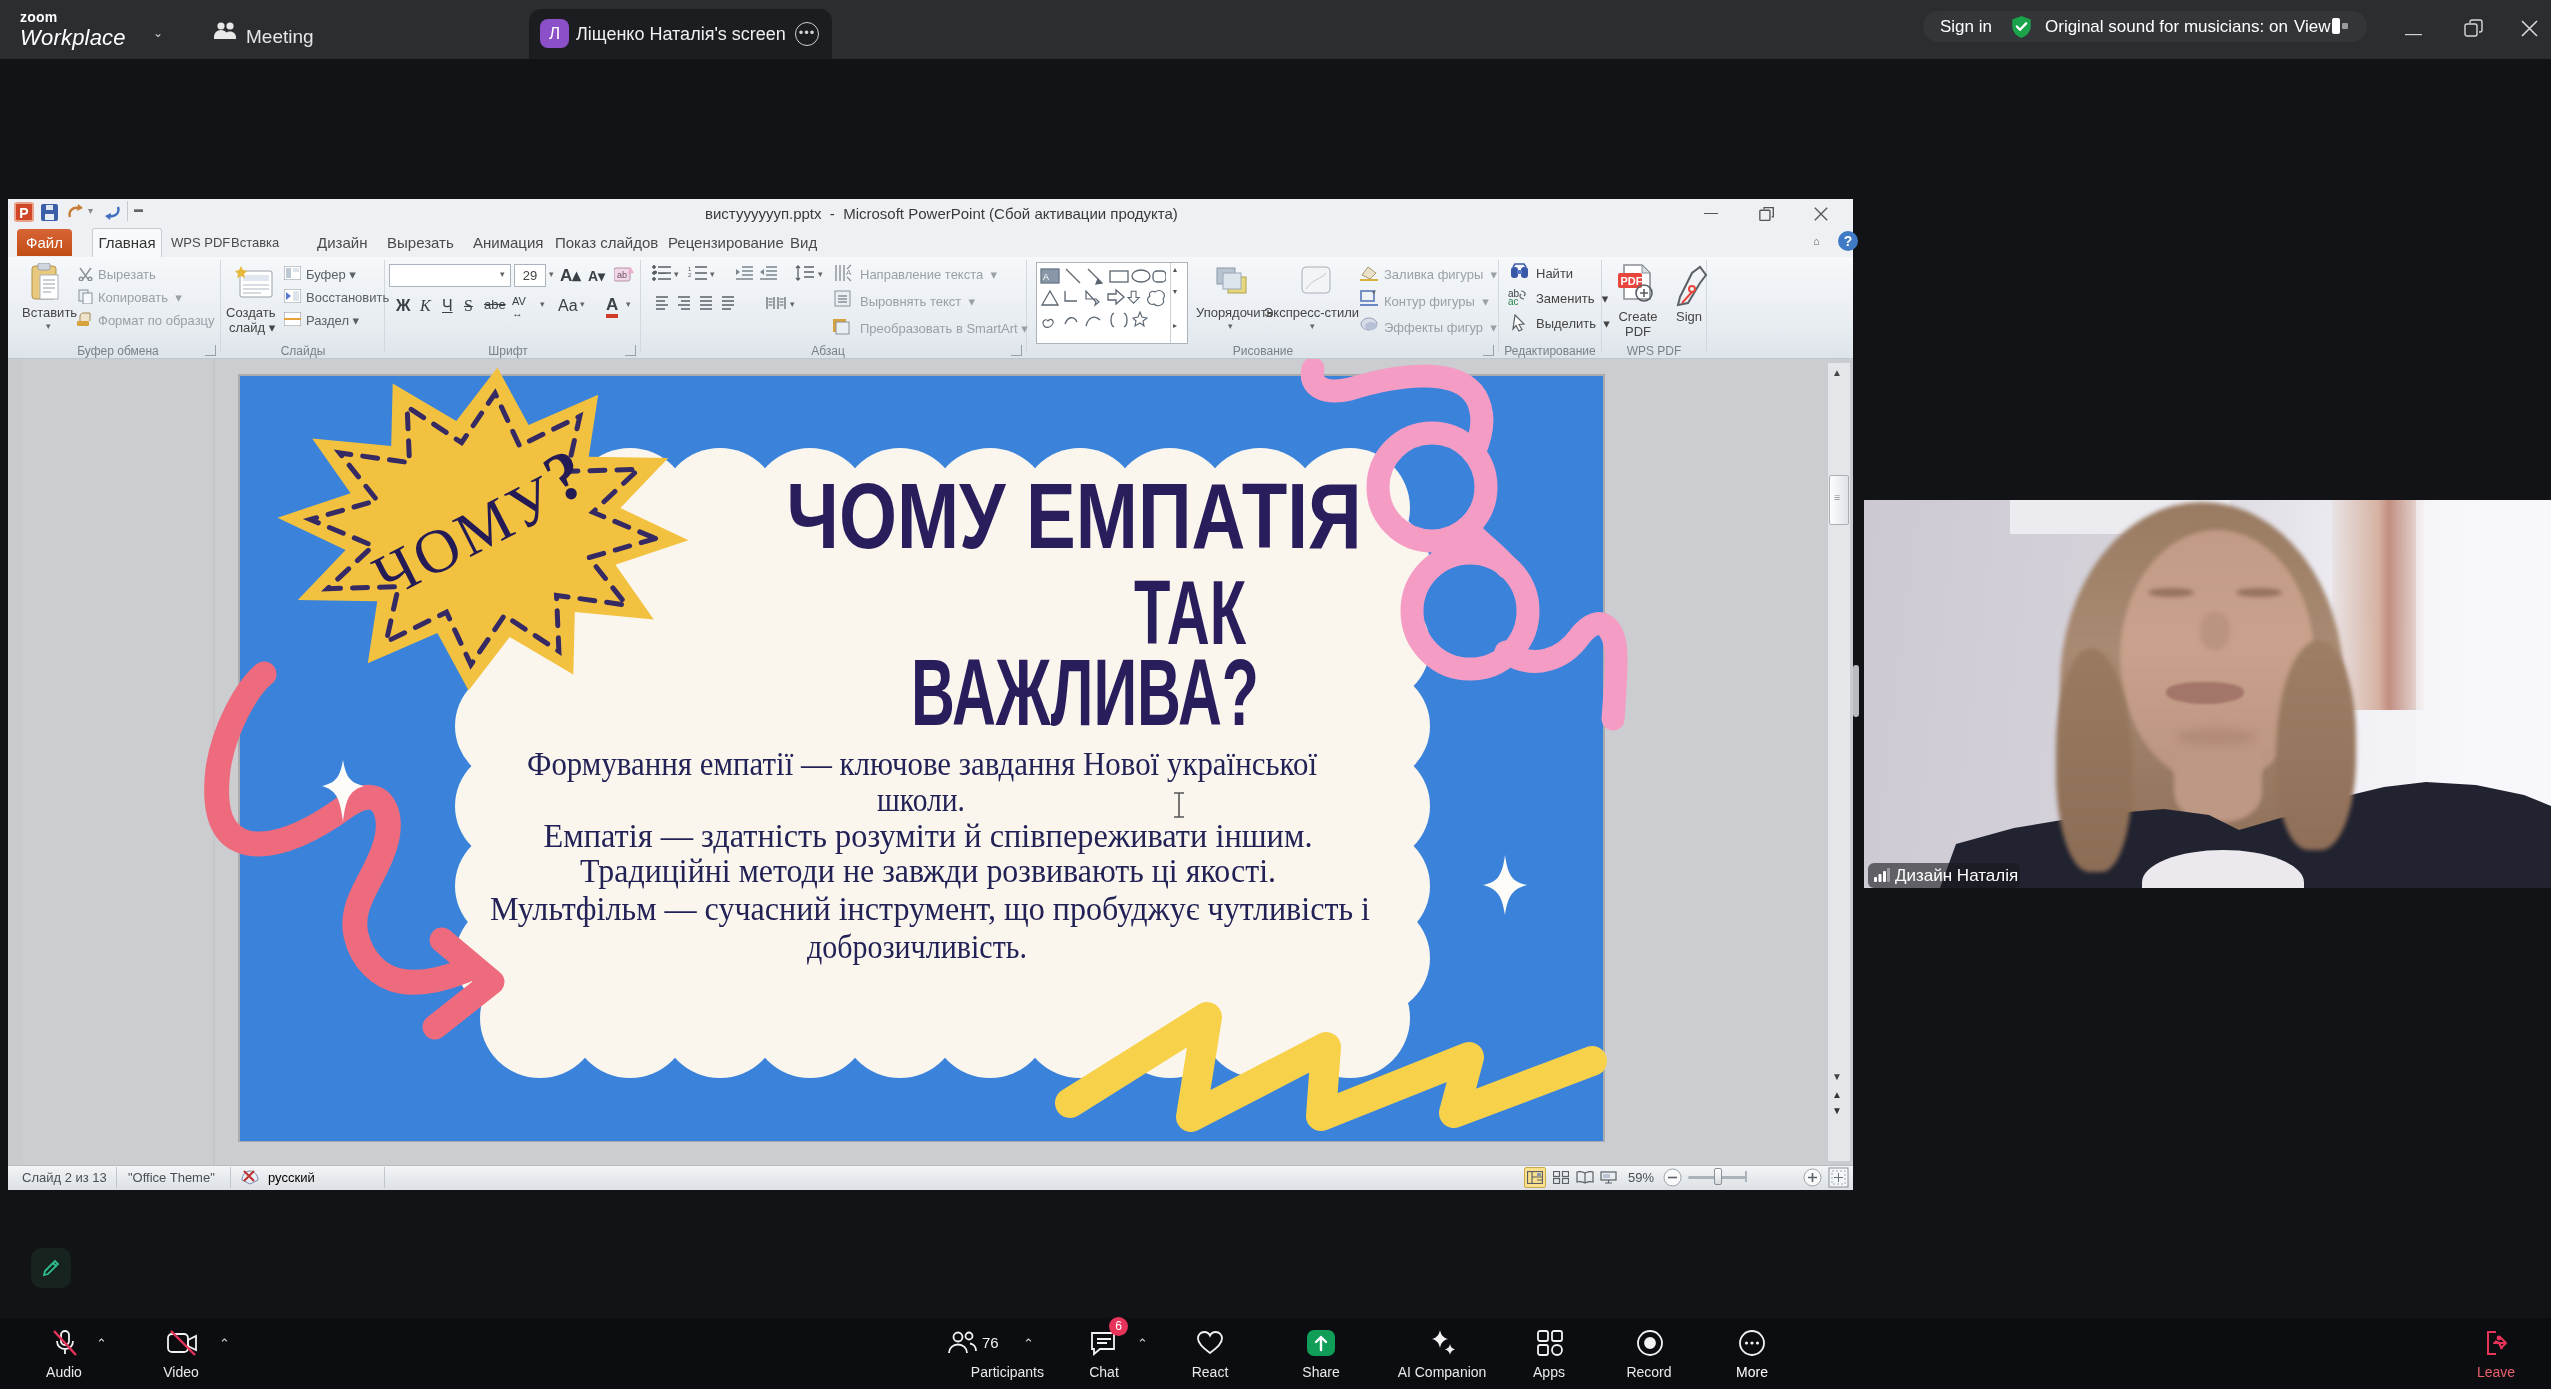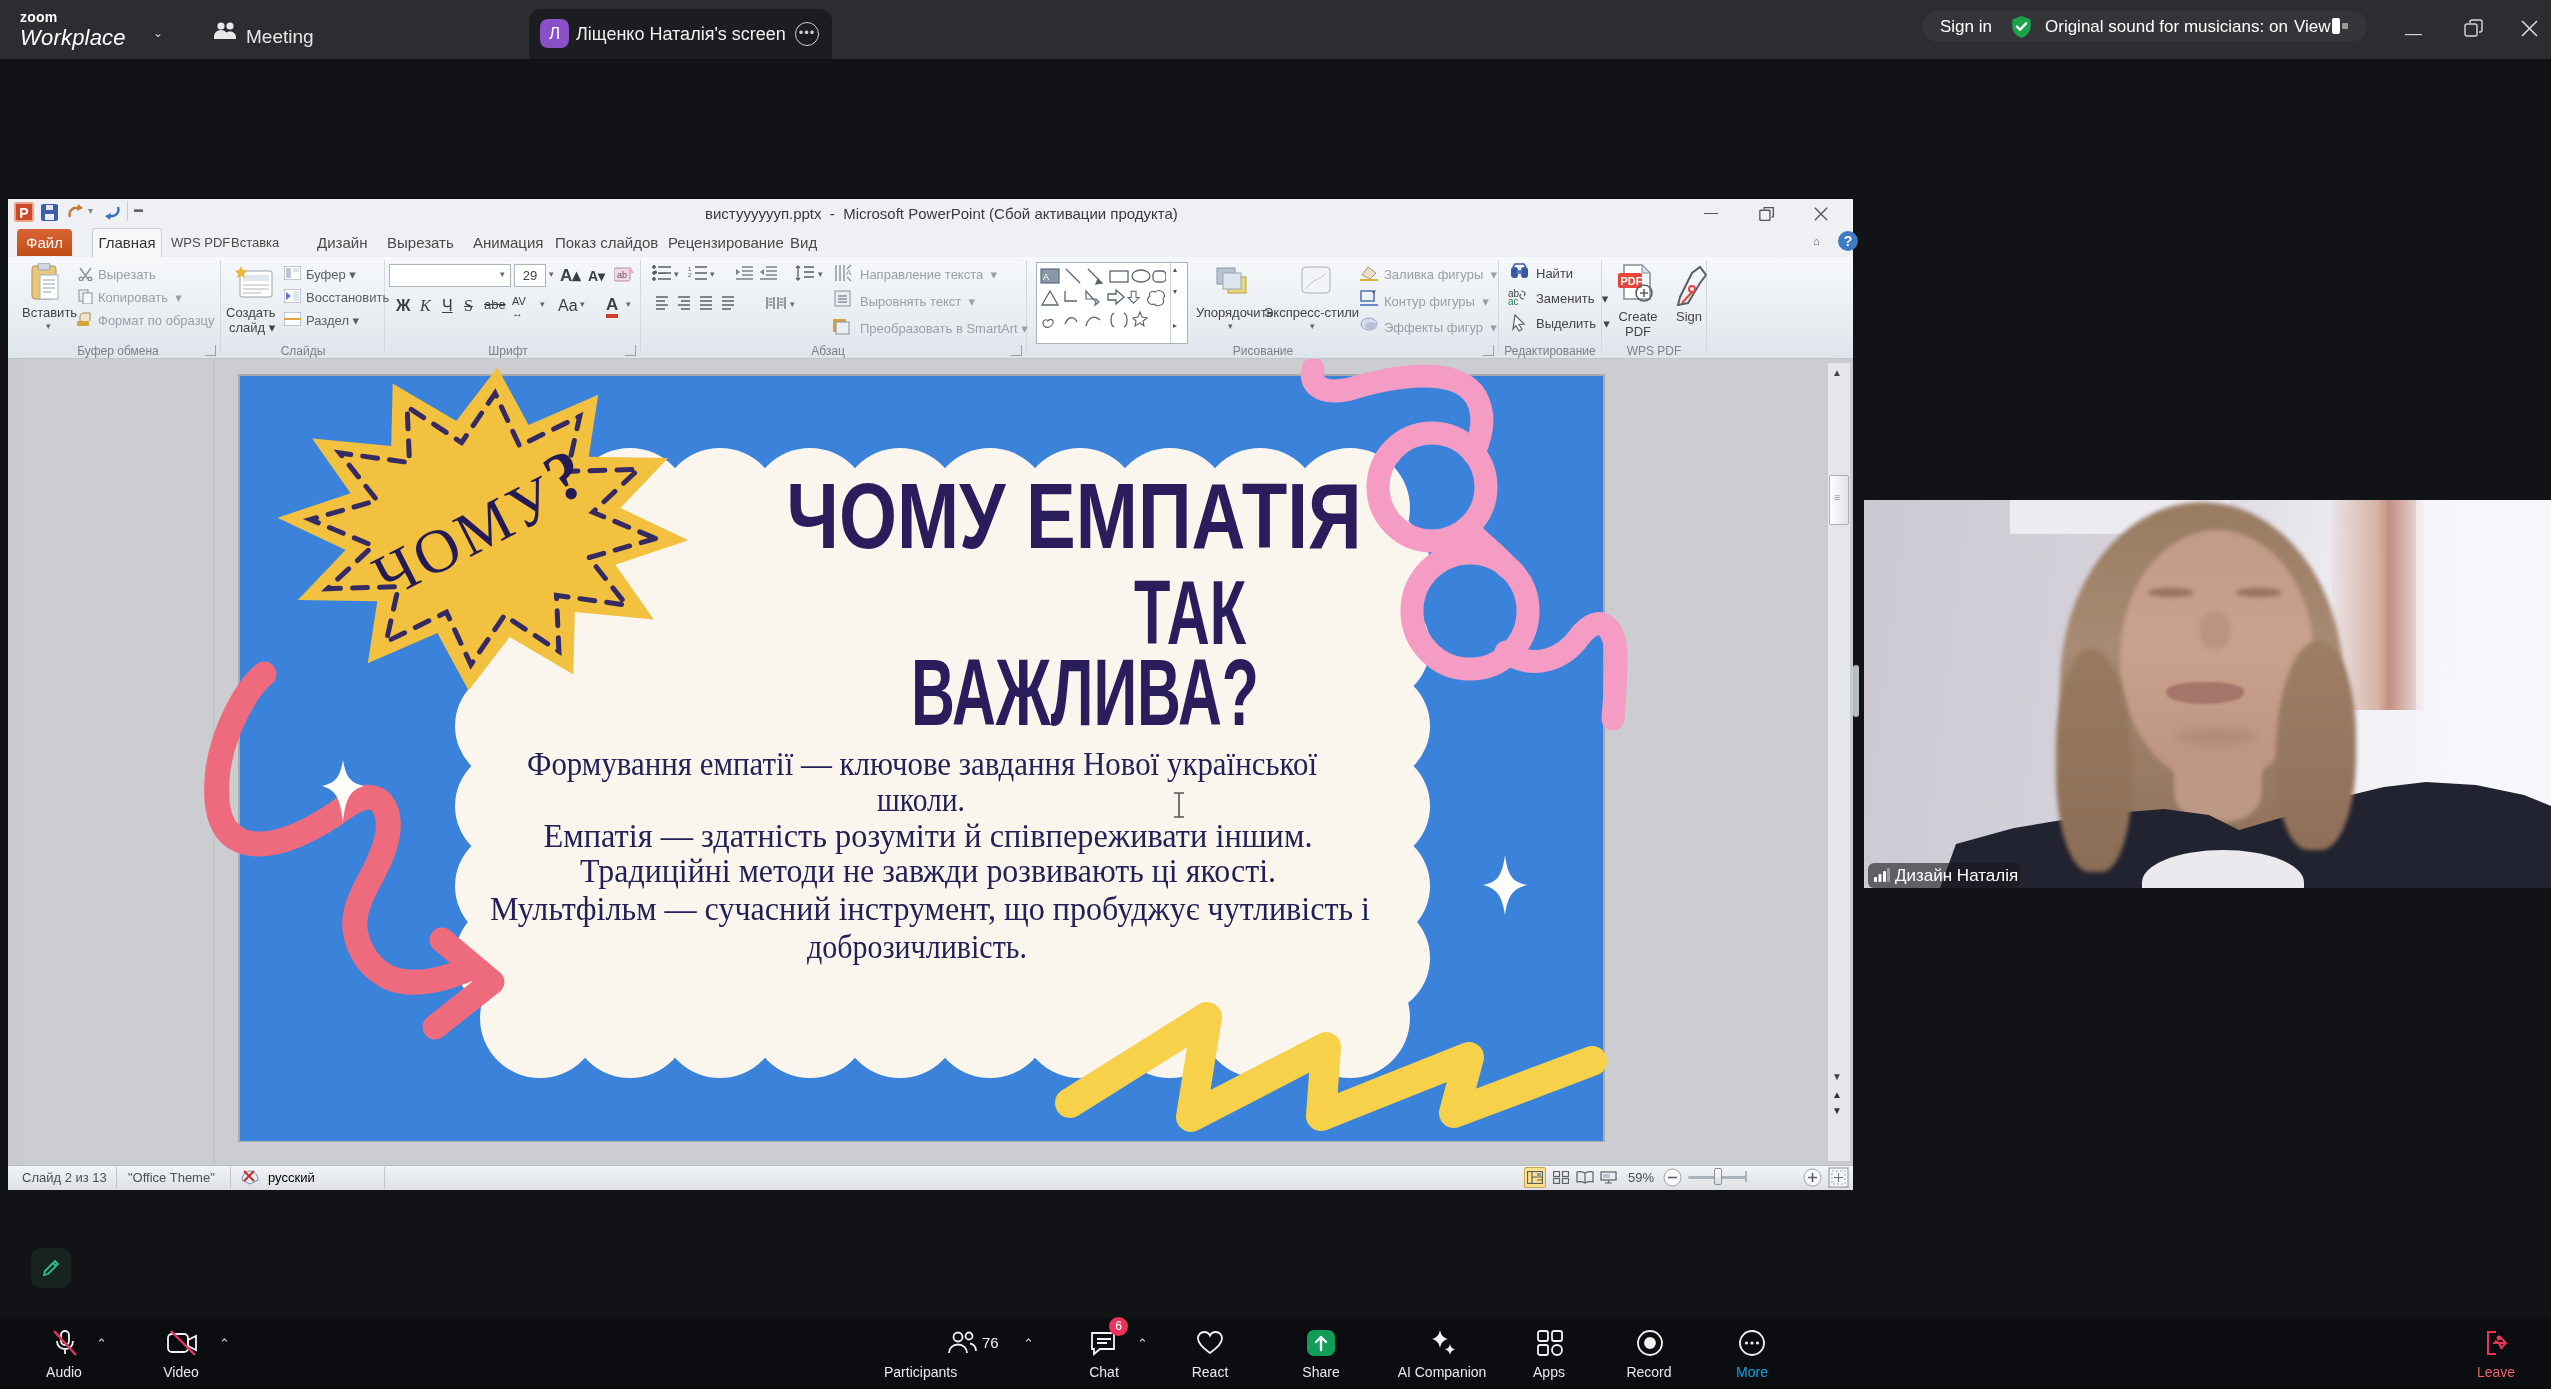--- a/index.html
+++ b/index.html
@@ -544,21 +544,21 @@
 </svg>
 <div class="abs" style="left:101px;top:1364px;width:160px;text-align:center;font-size:14px;color:#e8eaec;">Video</div>
 <div class="abs" style="left:219px;top:1336px;color:#cfd1d4;font-size:13px;">⌃</div>
 <svg class="abs" style="left:946px;top:1328px" width="32" height="30" viewBox="0 0 32 30" fill="none" stroke="#f2f2f2" stroke-width="1.8">
  <circle cx="12" cy="9" r="4.5"></circle>
     <path d="M3 25c0-5 4-8.5 9-8.5s9 3.5 9 8.5"></path>
  <circle cx="23" cy="8" r="3.5"></circle>
     <path d="M24 15.5c3.5.5 6 3.5 6 7.5"></path>
 </svg>
 <div class="abs" style="left:982px;top:1334px;color:#f2f2f2;font-size:15px;">76</div>
-<div class="abs" style="left:884px;top:1364px;width:160px;text-align:left;font-size:14px;color:#e8eaec;">Participants</div>
+<div class="abs" style="left:884px;top:1364px;width:160px;text-align:right;font-size:14px;color:#e8eaec;">Participants</div>
 <div class="abs" style="left:1023px;top:1336px;color:#cfd1d4;font-size:13px;">⌃</div>
 <svg class="abs" style="left:1088px;top:1329px" width="30" height="28" viewBox="0 0 30 28" fill="none" stroke="#f2f2f2" stroke-width="1.8">
  <path d="M4 4h22v16H12l-6 5v-5H4z"></path>
     <path d="M9 10h14M9 14h10"></path>
 </svg>
 <div class="abs" style="left:1109px;top:1317px;width:19px;height:19px;background:#e8335a;border-radius:50%;color:#fff;font-size:12px;text-align:center;line-height:19px;">6</div>
 <div class="abs" style="left:1024px;top:1364px;width:160px;text-align:center;font-size:14px;color:#e8eaec;">Chat</div>
 <div class="abs" style="left:1137px;top:1336px;color:#cfd1d4;font-size:13px;">⌃</div>
 <svg class="abs" style="left:1195px;top:1329px" width="30" height="28" viewBox="0 0 30 28" fill="none" stroke="#f2f2f2" stroke-width="1.8">
  <path d="M15 24C8 19 3 14.5 3 9.5 3 6 5.6 3 9.2 3 11.6 3 14 4.5 15 6.6 16 4.5 18.4 3 20.8 3 24.4 3 27 6 27 9.5c0 5-5 9.5-12 14.5z"></path>
@@ -585,20 +585,20 @@
  <circle cx="15" cy="15" r="12"></circle>
     <circle cx="15" cy="15" r="5" fill="#f2f2f2"></circle>
 </svg>
 <div class="abs" style="left:1569px;top:1364px;width:160px;text-align:center;font-size:14px;color:#e8eaec;">Record</div>
 <svg class="abs" style="left:1737px;top:1328px" width="30" height="30" viewBox="0 0 30 30" fill="none" stroke="#f2f2f2" stroke-width="1.8">
  <circle cx="15" cy="15" r="12"></circle>
  <circle cx="9.5" cy="15" r="1.6" fill="#f2f2f2" stroke="none"></circle>
     <circle cx="15" cy="15" r="1.6" fill="#f2f2f2" stroke="none"></circle>
     <circle cx="20.5" cy="15" r="1.6" fill="#f2f2f2" stroke="none"></circle>
 </svg>
-<div class="abs" style="left:1672px;top:1364px;width:160px;text-align:center;font-size:14px;color:#0ea5e9;">More</div>
+<div class="abs" style="left:1672px;top:1364px;width:160px;text-align:center;font-size:14px;color:#ffffff;">More</div>
 <svg class="abs" style="left:2482px;top:1328px" width="30" height="30" viewBox="0 0 30 30" fill="none" stroke="#e8335a" stroke-width="2">
  <path d="M14 4H6v22h8"></path>
     <path d="M12 15h12M24 15l-5-5M24 15l-5 5" stroke-linecap="round" stroke-linejoin="round"></path>
  <circle cx="17" cy="10" r="2.4" fill="#e8335a" stroke="none"></circle>
  <path d="M13 13l4 2 3 6" stroke-width="2.2"></path>
 </svg>
 <div class="abs" style="left:2416px;top:1364px;width:160px;text-align:center;font-size:14px;color:#e8616f;">Leave</div>
 
 </body></html>

